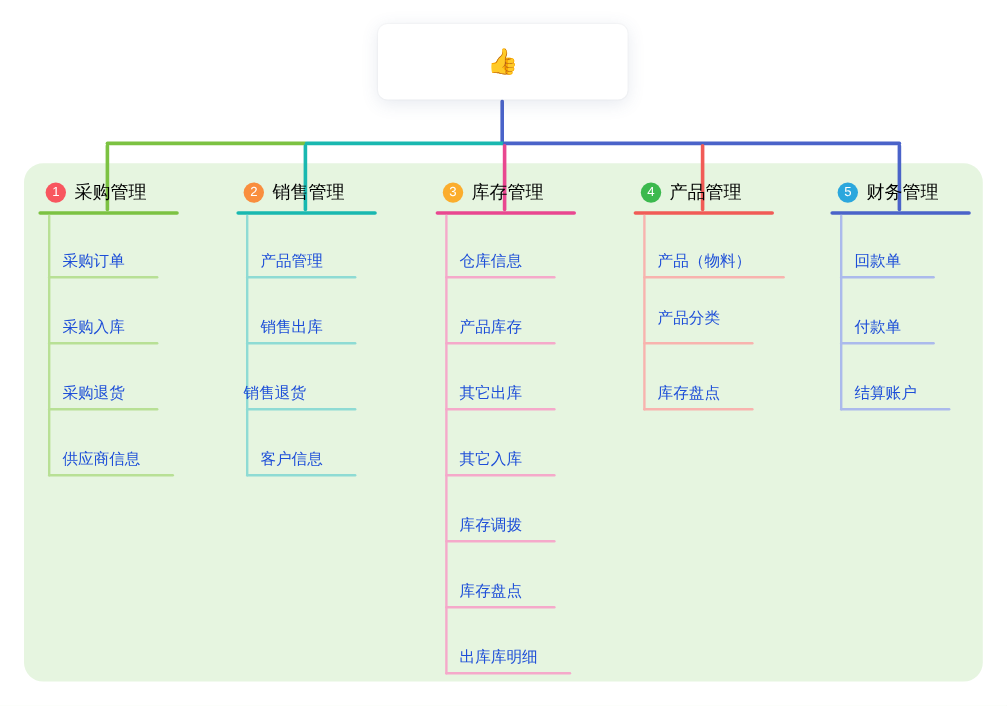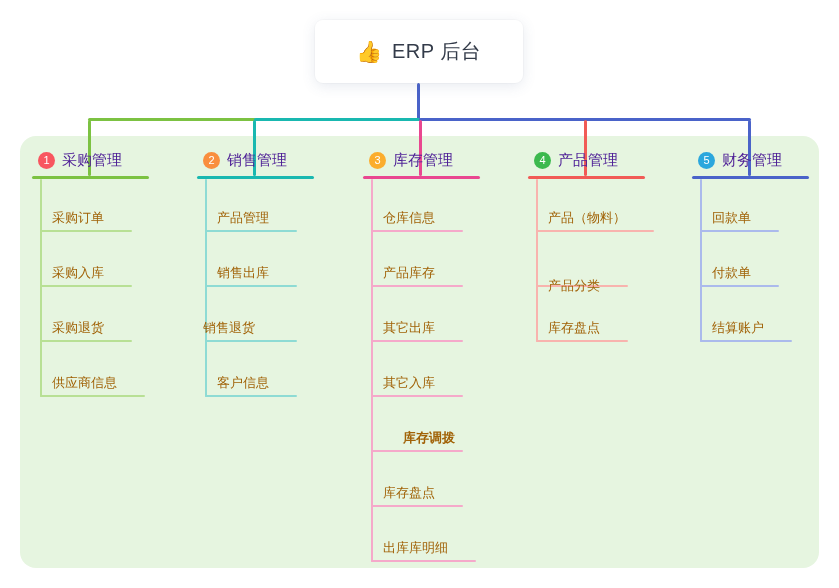--- a/index.html
+++ b/index.html
@@ -25,35 +25,34 @@
   .root-label { font-size:20px; color:#333b49; letter-spacing:0.5px; }
   .h-line, .v-line { position:absolute; border-radius:2px; z-index:1; }
   .branch-header {
     position:absolute; display:flex; align-items:center; gap:7px;
     height:22px; z-index:2; cursor:pointer;
   }
   .badge {
     width:17px; height:17px; border-radius:50%; color:#fff;
     font-size:11px; line-height:17px; text-align:center; flex:0 0 17px;
   }
-  .branch-label { font-size:15px; color:#4c1d95; white-space:nowrap; }
+  .branch-label { font-size:15px; color:#000000; white-space:nowrap; }
   .child-label {
-    position:absolute; font-size:13px; color:#a16207; white-space:nowrap;
+    position:absolute; font-size:13px; color:#1d4ed8; white-space:nowrap;
     z-index:2; cursor:pointer;
   }
 </style>
 </head>
 <body>
 
 <div id="stage">
   <div class="panel" style="background: rgb(230, 245, 224);"></div>
 
   <div class="root-card">
     <span class="root-icon">👍</span>
-    <span class="root-label">ERP 后台</span>
   </div>
 
   <div id="connectors">
       <div class="v-line" style="left: 417px; top: 83px; width: 3px; height: 38px; background: rgb(74, 99, 201);"></div>
       <div class="h-line" style="left: 88px; top: 118px; width: 168px; height: 3px; background: rgb(124, 194, 66);"></div>
       <div class="h-line" style="left: 254px; top: 118px; width: 167px; height: 3px; background: rgb(25, 184, 176);"></div>
       <div class="h-line" style="left: 419px; top: 118px; width: 332px; height: 3px; background: rgb(74, 99, 201);"></div>
     </div>
   <div id="branches">
       <div class="v-line" style="left: 88px; top: 120px; width: 3px; height: 56px; background: rgb(124, 194, 66);"></div>
@@ -94,36 +93,36 @@
       <div class="h-line" style="left: 363px; top: 176px; width: 117px; height: 3px; background: rgb(233, 71, 144);"></div>
       <div class="v-line" style="left: 371px; top: 179px; width: 2px; height: 383px; background: rgb(245, 169, 202);"></div>
       <div class="child-label" style="left: 383px; top: 209px; font-family: Liberation Serif, serif;">仓库信息</div>
       <div class="h-line" style="left: 371px; top: 230px; width: 92px; height: 2px; background: rgb(245, 169, 202);"></div>
       <div class="child-label" style="left: 383px; top: 264px;">产品库存</div>
       <div class="h-line" style="left: 371px; top: 285px; width: 92px; height: 2px; background: rgb(245, 169, 202);"></div>
       <div class="child-label" style="left: 383px; top: 319px; text-align: right;">其它出库</div>
       <div class="h-line" style="left: 371px; top: 340px; width: 92px; height: 2px; background: rgb(245, 169, 202);"></div>
       <div class="child-label" style="left: 383px; top: 374px;">其它入库</div>
       <div class="h-line" style="left: 371px; top: 395px; width: 92px; height: 2px; background: rgb(245, 169, 202);"></div>
-      <div class="child-label" style="left: 403px; top: 429px; font-weight: bold;">库存调拨</div>
+      <div class="child-label" style="left: 383px; top: 429px;">库存调拨</div>
       <div class="h-line" style="left: 371px; top: 450px; width: 92px; height: 2px; background: rgb(245, 169, 202);"></div>
       <div class="child-label" style="left: 383px; top: 484px;">库存盘点</div>
       <div class="h-line" style="left: 371px; top: 505px; width: 92px; height: 2px; background: rgb(245, 169, 202);"></div>
       <div class="child-label" style="left: 383px; top: 539px;">出库库明细</div>
       <div class="h-line" style="left: 371px; top: 560px; width: 105px; height: 2px; background: rgb(245, 169, 202);"></div>
       <div class="v-line" style="left: 584px; top: 120px; width: 3px; height: 56px; background: rgb(241, 91, 86);"></div>
       <div class="branch-header" style="left: 534px; top: 149px;">
         <div class="badge" style="background: rgb(60, 185, 78);">4</div>
         <div class="branch-label">产品管理</div>
       </div>
       <div class="h-line" style="left: 528px; top: 176px; width: 117px; height: 3px; background: rgb(241, 91, 86);"></div>
       <div class="v-line" style="left: 536px; top: 179px; width: 2px; height: 163px; background: rgb(248, 179, 174);"></div>
       <div class="child-label" style="left: 548px; top: 209px;">产品（物料）</div>
       <div class="h-line" style="left: 536px; top: 230px; width: 118px; height: 2px; background: rgb(248, 179, 174);"></div>
-      <div class="child-label" style="left: 548px; top: 277px;">产品分类</div>
+      <div class="child-label" style="left: 548px; top: 256px;">产品分类</div>
       <div class="h-line" style="left: 536px; top: 285px; width: 92px; height: 2px; background: rgb(248, 179, 174);"></div>
       <div class="child-label" style="left: 548px; top: 319px;">库存盘点</div>
       <div class="h-line" style="left: 536px; top: 340px; width: 92px; height: 2px; background: rgb(248, 179, 174);"></div>
       <div class="v-line" style="left: 748px; top: 120px; width: 3px; height: 56px; background: rgb(74, 99, 201);"></div>
       <div class="branch-header" style="left: 698px; top: 149px;">
         <div class="badge" style="background: rgb(43, 167, 221);">5</div>
         <div class="branch-label">财务管理</div>
       </div>
       <div class="h-line" style="left: 692px; top: 176px; width: 117px; height: 3px; background: rgb(74, 99, 201);"></div>
       <div class="v-line" style="left: 700px; top: 179px; width: 2px; height: 163px; background: rgb(171, 186, 236);"></div>

